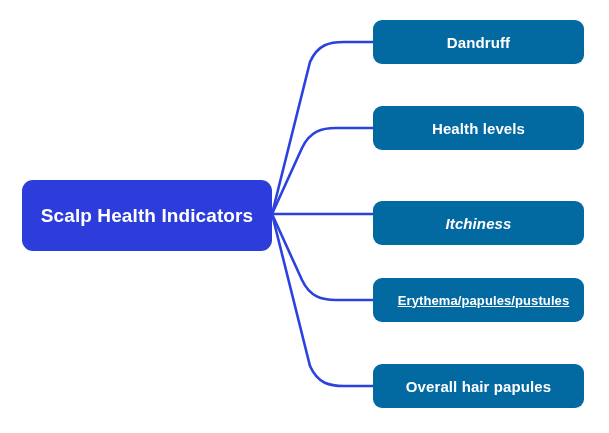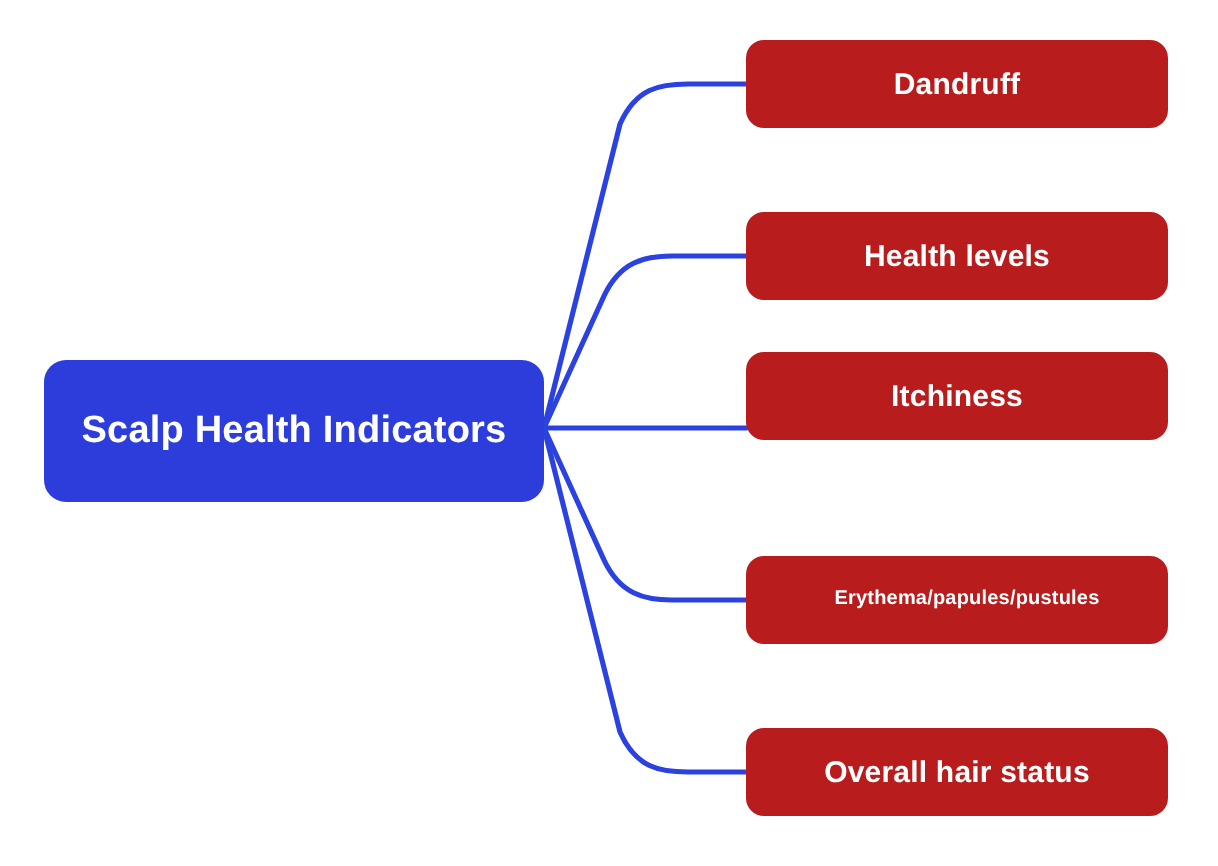--- a/index.html
+++ b/index.html
@@ -49,30 +49,31 @@
     border-radius: 11px;
   }
   #root-node .node-label {
     font-size: 19px;
     text-align: center;
   }
   .leaf-node {
     left: 373px;
     width: 211px;
     height: 44px;
-    background: #b91c1c;
+    background: #0369a1;
     border-radius: 9px;
   }
   .leaf-node .node-label {
     font-size: 15px;
   }
   .leaf-node.overflow .node-label {
-    font-size: 10px;
+    font-size: 13px;
     position: relative;
     left: 5px;
+    text-decoration: underline;
   }
 </style>
 </head>
 <body>
 
 <div id="canvas">
 
   <svg id="edges" viewBox="0 0 609 433" width="609" height="433" xmlns="http://www.w3.org/2000/svg">
     <g fill="none" stroke="#2B42E0" stroke-width="2.6" stroke-linecap="round">
       <path d="M272,214 L310,62 C318,44 330,42 344,42 L373,42"></path>
@@ -88,25 +89,25 @@
   </div>
 
   <div class="node leaf-node" style="top:20px;">
     <span class="node-label">Dandruff</span>
   </div>
 
   <div class="node leaf-node" style="top:106px;">
     <span class="node-label">Health levels</span>
   </div>
 
-  <div class="node leaf-node" style="top:176px;">
+  <div class="node leaf-node" style="top:201px;font-style:italic;">
     <span class="node-label">Itchiness</span>
   </div>
 
   <div class="node leaf-node overflow" style="top:278px;">
     <span class="node-label">Erythema/papules/pustules</span>
   </div>
 
   <div class="node leaf-node" style="top:364px;">
-    <span class="node-label">Overall hair status</span>
+    <span class="node-label">Overall hair papules</span>
   </div>
 
 </div>
 
 </body></html>

